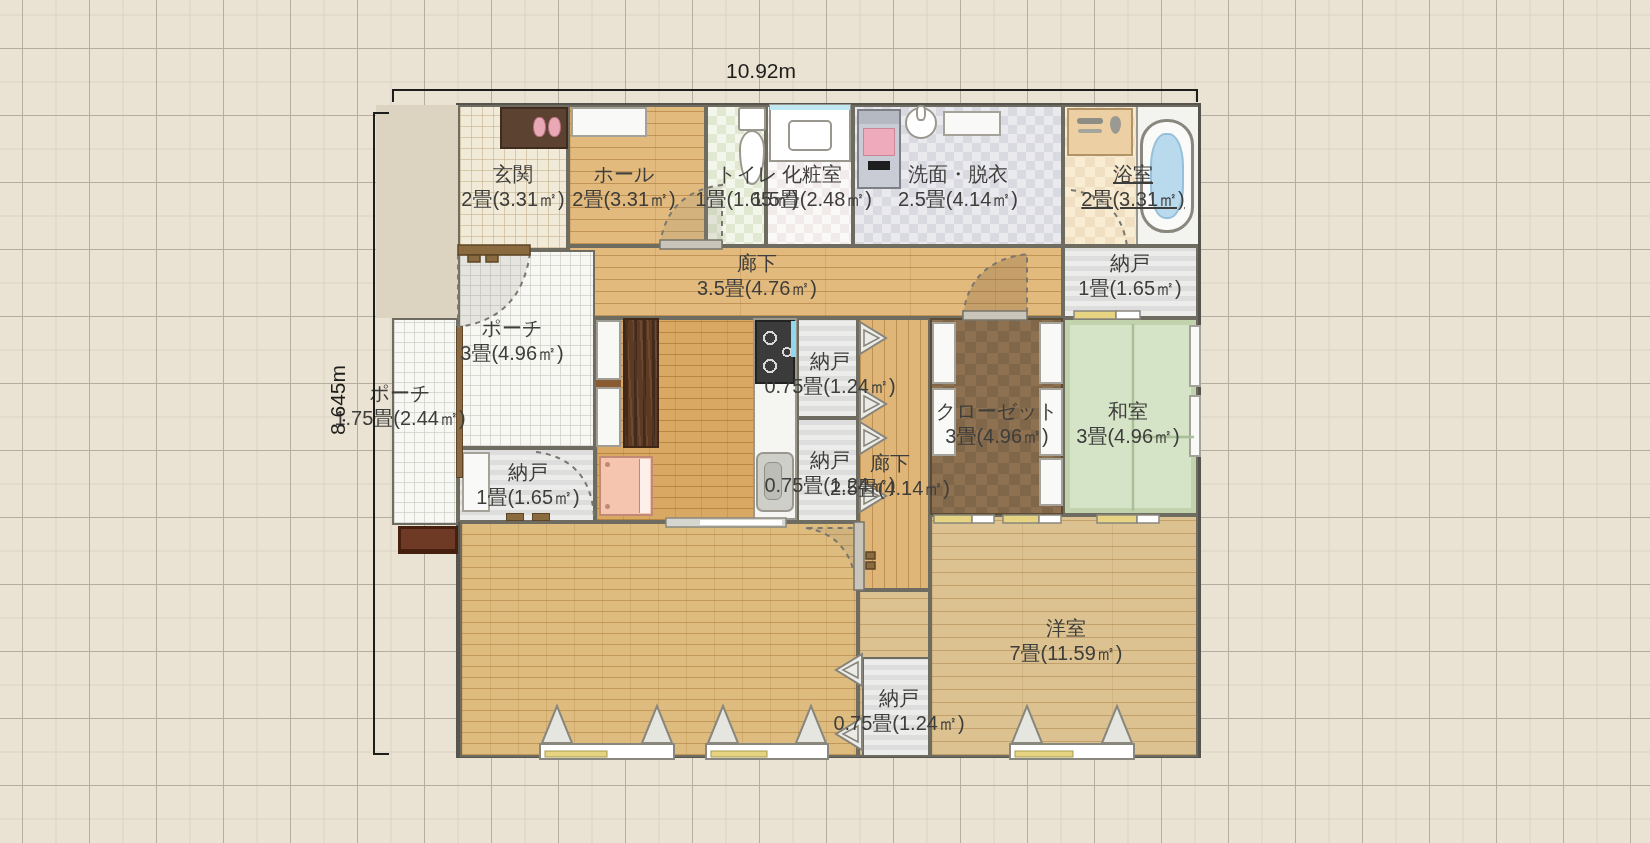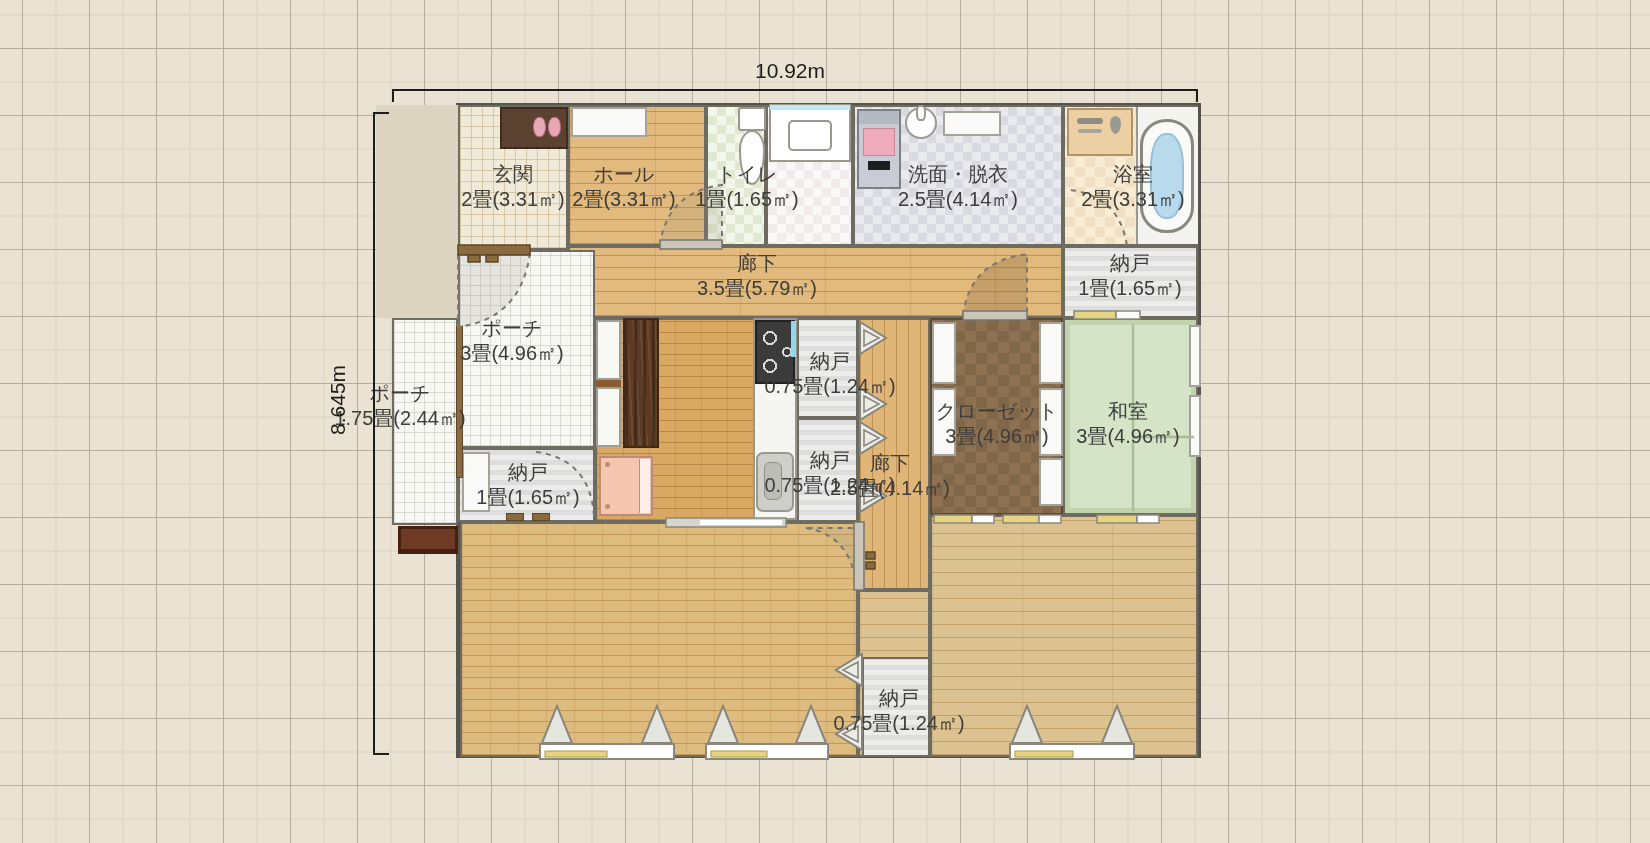--- a/index.html
+++ b/index.html
@@ -225,31 +225,35 @@
         <div>2畳(3.31㎡)</div>
       </div>
       <div class="room-label" style="left: 624px; top: 187px;">
         <div>ホール</div>
         <div>2畳(3.31㎡)</div>
       </div>
       <div class="room-label" style="left: 747px; top: 187px;">
         <div>トイレ</div>
         <div>1畳(1.65㎡)</div>
       </div>
+      <div class="room-label" style="left: 812px; top: 187px;">
+        <div>化粧室</div>
+        <div>1.5畳(2.48㎡)</div>
+      </div>
       <div class="room-label" style="left: 958px; top: 187px;">
         <div>洗面・脱衣</div>
         <div>2.5畳(4.14㎡)</div>
       </div>
-      <div class="room-label" style="left: 1133px; top: 187px;">
+      <div class="room-label" style="left: 1133px; top: 187px; text-decoration: underline;">
         <div>浴室</div>
         <div>2畳(3.31㎡)</div>
       </div>
       <div class="room-label" style="left: 757px; top: 276px;">
         <div>廊下</div>
-        <div>3.5畳(5.79㎡)</div>
+        <div>3.5畳(4.76㎡)</div>
       </div>
       <div class="room-label" style="left: 1130px; top: 276px;">
         <div>納戸</div>
         <div>1畳(1.65㎡)</div>
       </div>
       <div class="room-label" style="left: 512px; top: 341px;">
         <div>ポーチ</div>
         <div>3畳(4.96㎡)</div>
       </div>
       <div class="room-label" style="left: 400px; top: 406px;">
@@ -273,25 +277,29 @@
         <div>2.5畳(4.14㎡)</div>
       </div>
       <div class="room-label" style="left: 997px; top: 424px;">
         <div>クローゼット</div>
         <div>3畳(4.96㎡)</div>
       </div>
       <div class="room-label" style="left: 1128px; top: 424px;">
         <div>和室</div>
         <div>3畳(4.96㎡)</div>
       </div>
+      <div class="room-label" style="left: 1066px; top: 641px;">
+        <div>洋室</div>
+        <div>7畳(11.59㎡)</div>
+      </div>
       <div class="room-label" style="left: 899px; top: 711px;">
         <div>納戸</div>
         <div>0.75畳(1.24㎡)</div>
       </div>
     </div>
 
   <div id="dims">
     <div id="dim-top-line"></div>
     <div id="dim-left-line"></div>
-    <div class="dim-label" style="left:790px;top:71px;text-align:right;">10.92m</div>
+    <div class="dim-label" style="left:761px;top:71px;text-align:right;">10.92m</div>
     <div class="dim-label vert" style="left:338px;top:400px;">8.645m</div>
   </div>
 </div>
 
 </body></html>

